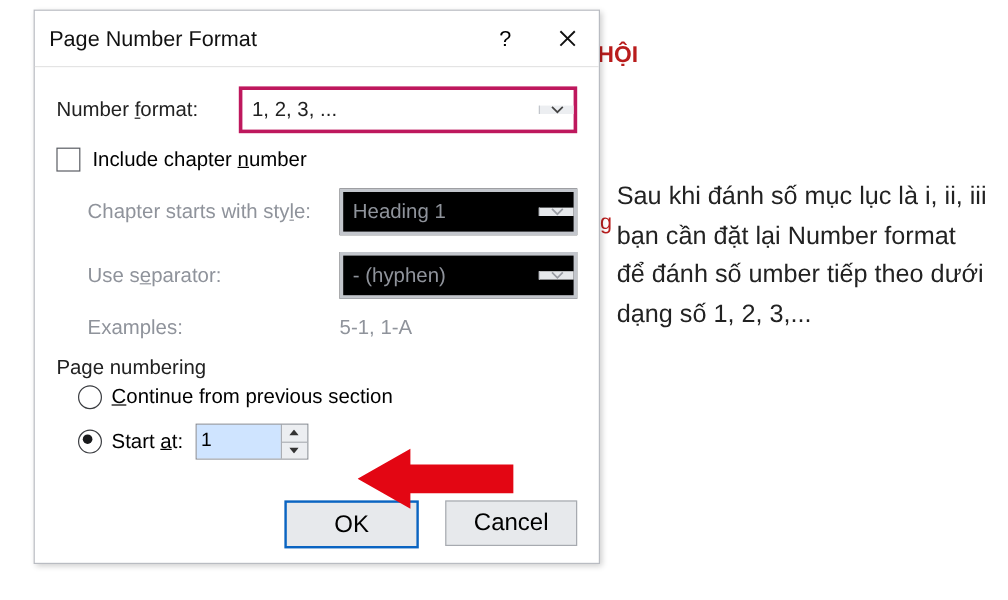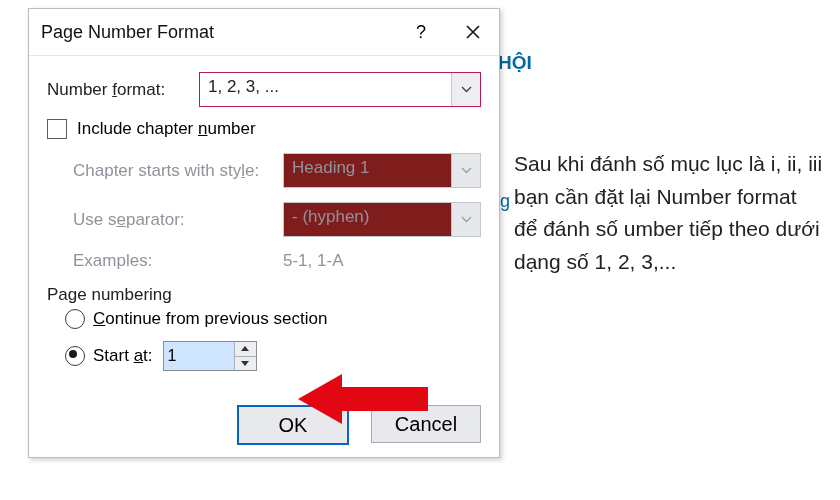--- a/index.html
+++ b/index.html
@@ -9,22 +9,21 @@
     background: #fff;
     font-family: "Segoe UI", Tahoma, sans-serif;
     font-size: 16px;
     color: #000;
     position: relative;
     overflow: hidden;
   }
   .bg-text {
     position: absolute;
     font-weight: bold;
-    color: #0369a1;
-    margin-top: 16px;
+    color: #b91c1c;
   }
   .bg-hoi { left: 498px; top: 36px; font-size: 19px; }
   .bg-g { left: 500px; top: 175px; font-size: 18px; font-weight: normal; }
   .annotation {
     position: absolute;
     left: 514px;
     top: 148px;
     width: 310px;
     font-size: 21px;
     line-height: 1.55;
@@ -69,24 +68,25 @@
     margin-bottom: 12px;
     font-size: 17px;
     color: #222;
   }
   .row .lbl { width: 152px; }
   .under { text-decoration: underline; }
   .select {
     flex: 1;
     display: flex;
     height: 33px;
-    border: 1px solid #be185d;
-    background: #fff;
-  }
-  .select.disabled { border-color: #c3c6cc; background: #7f1d1d; }
+    border: 3px solid #be185d;
+    background: #fff;
+    align-items: center;
+  }
+  .select.disabled { border-color: #c3c6cc; background: #000000; }
   .select-val {
     flex: 1;
     padding: 4px 8px;
     color: #222;
   }
   .select.disabled .select-val { color: #8f939b; }
   .select-btn {
     width: 28px;
     border-left: 1px solid #c3c6cc;
     display: flex;

